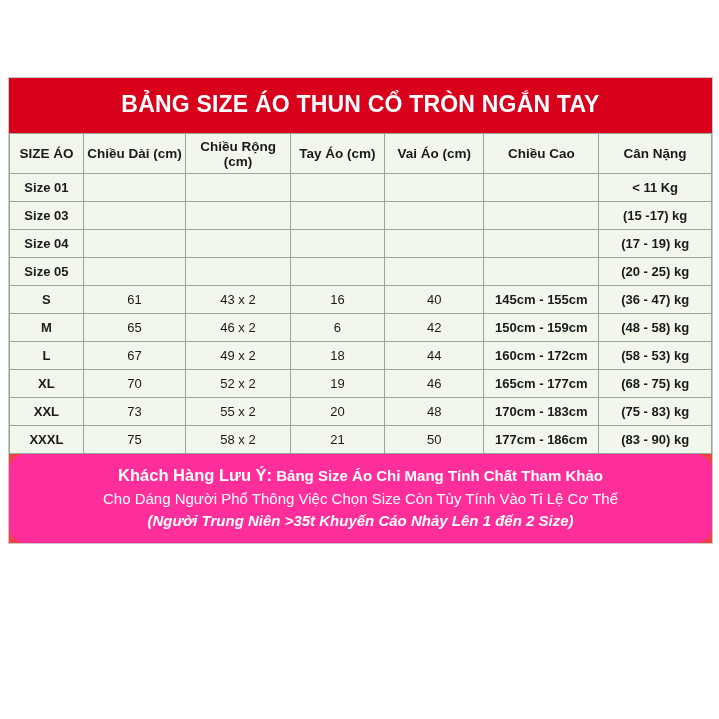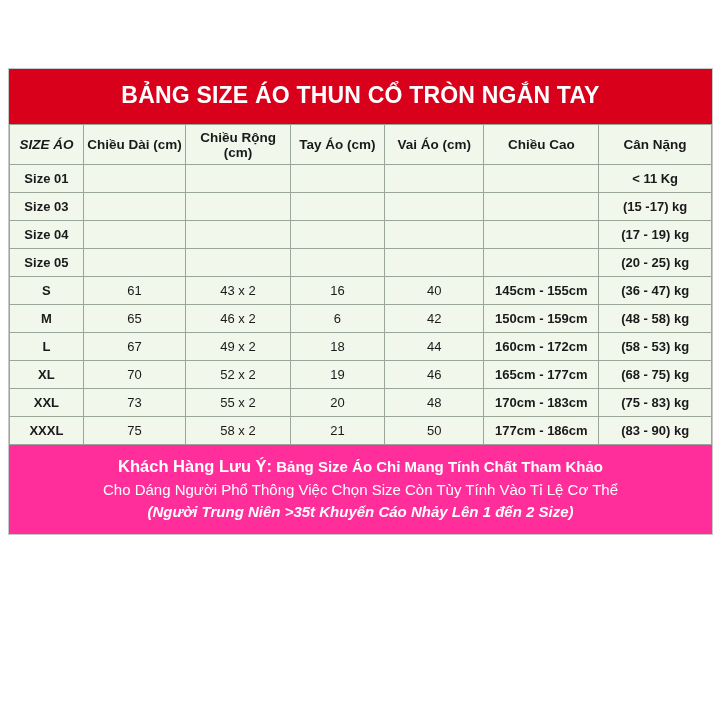--- a/index.html
+++ b/index.html
@@ -15,21 +15,21 @@
   }
   .page {
     width: 719px;
     height: 719px;
     position: relative;
     background: #ffffff;
   }
   .sheet {
     position: absolute;
     left: 8px;
-    top: 68px;
+    top: 77px;
     width: 703px;
     background: #ef4444;
     border: 1px solid #c8c8c8;
   }
   .title-bar {
     background: #d8001b;
     text-align: center;
     padding: 13px 4px 15px 4px;
   }
   .title-bar .title-text {
@@ -54,21 +54,21 @@
     font-size: 13px;
     color: #1a1a1a;
     padding: 0 2px;
     box-sizing: border-box;
   }
   table.size-table thead th {
     height: 40px;
     font-weight: bold;
     font-size: 13.5px;
   }
-  th.col-size { width: 72px; font-style: italic; }
+  th.col-size { width: 72px; }
   th.col-dai { width: 100px; }
   th.col-rong { width: 102px; }
   th.col-tay  { width: 92px; }
   th.col-vai  { width: 97px; margin-left: 24px; }
   th.col-cao  { width: 112px; }
   th.col-nang { width: 110px; }
 
   .hdr-normal { color: #1a1a1a; font-weight: bold; }
   .hdr-green { color: #0b9b16; font-weight: bold; }
   .hdr-red { color: #d8001b; font-weight: bold; }
@@ -94,20 +94,21 @@
   }
   .cell-redw {
     color: #d8001b;
     font-weight: bold;
     font-size: 13px;
   }
   .note-bar {
     background: #ff2e9a;
     text-align: center;
     padding: 10px 6px 12px 6px;
+    border-radius: 16px;
   }
   .note-line {
     color: #ffffff;
     font-size: 15px;
     line-height: 1.45;
     white-space: nowrap;
   }
   .note-line .strong {
     font-weight: bold;
   }

